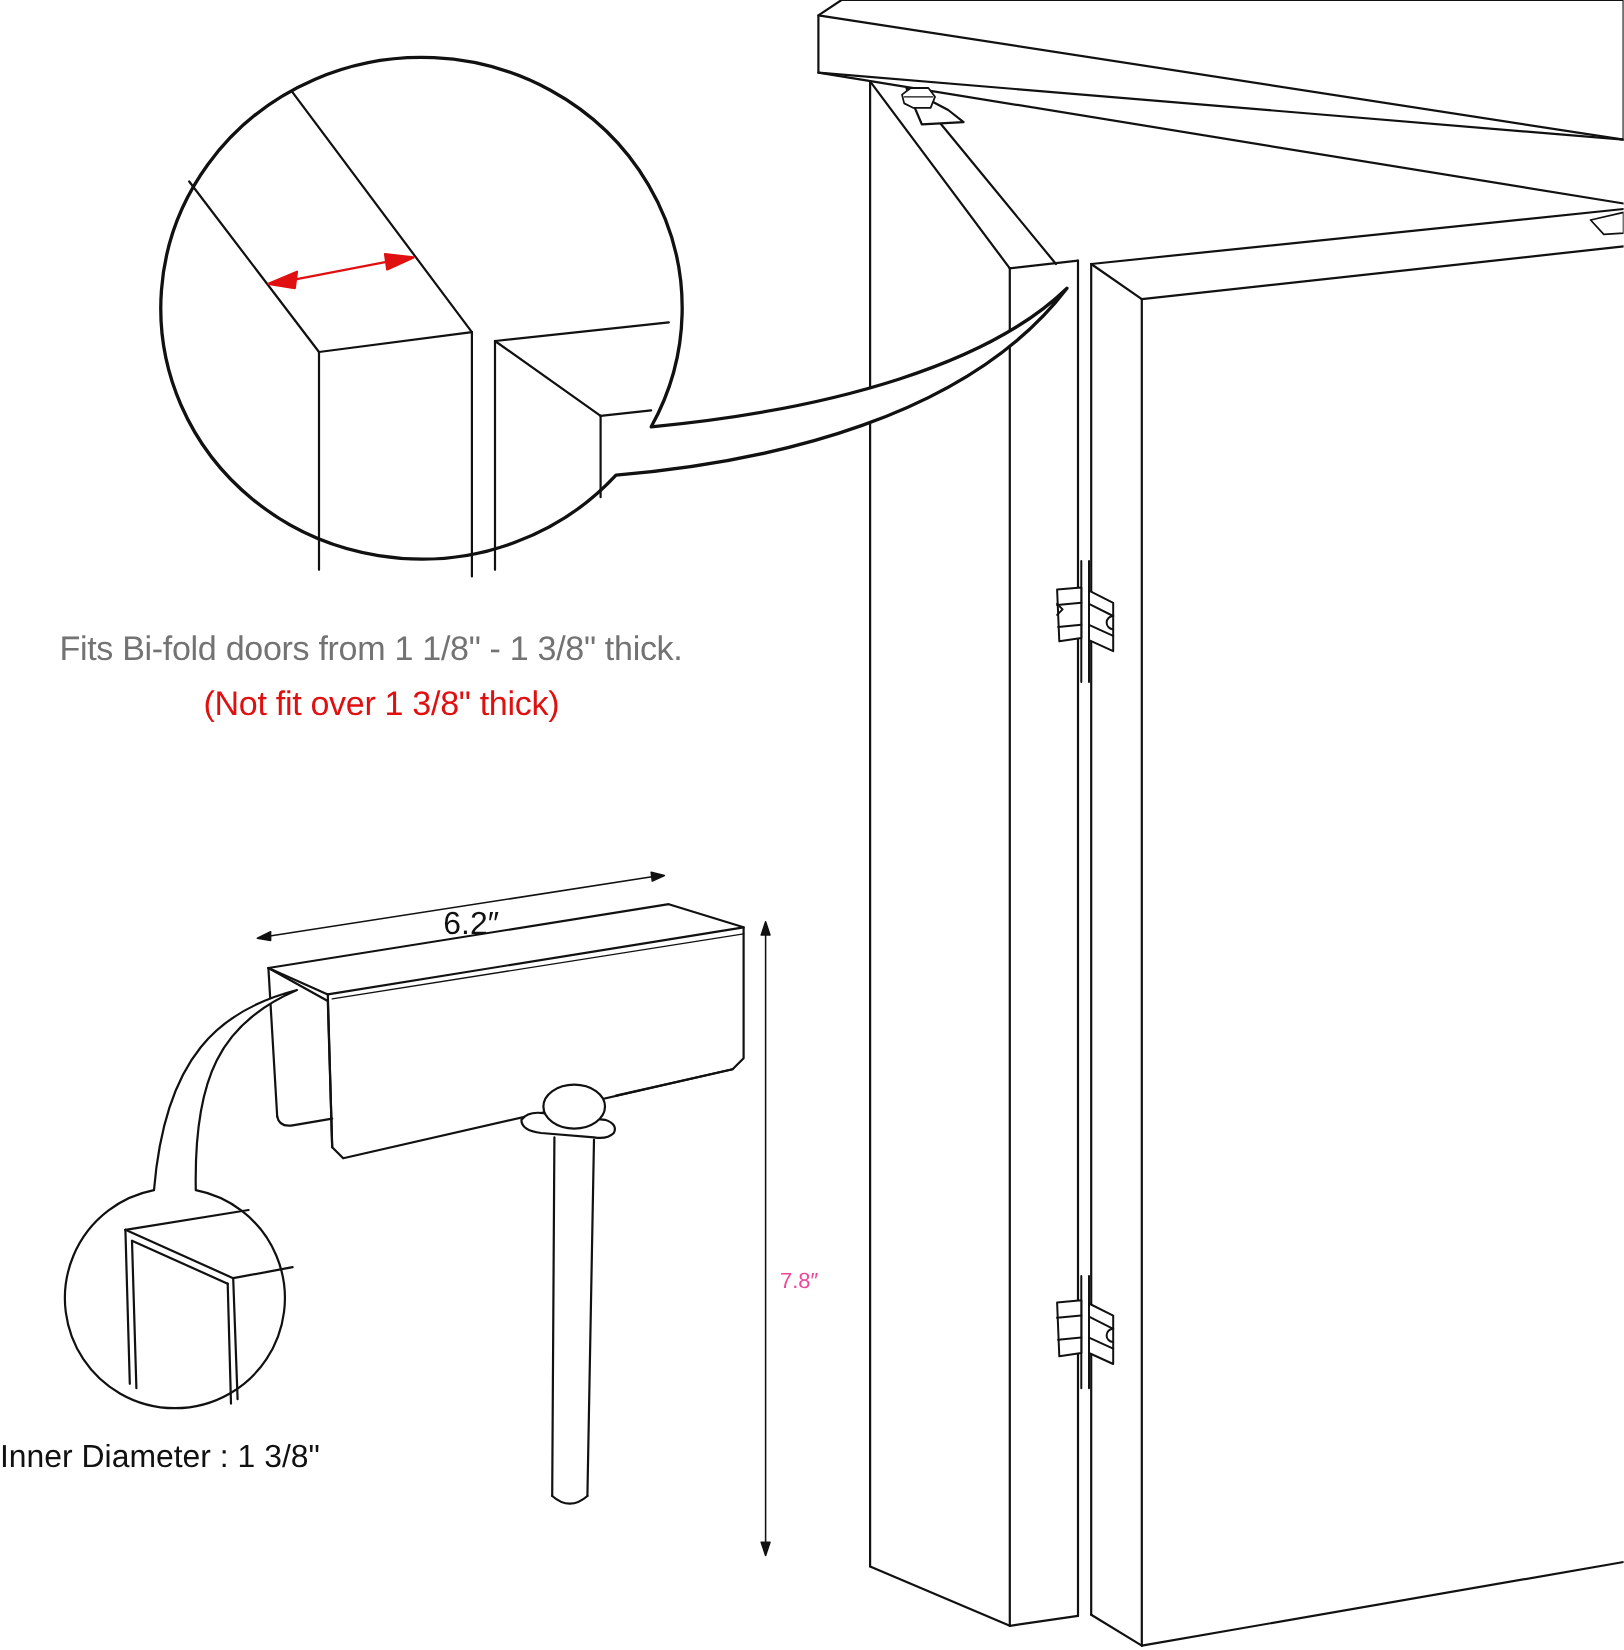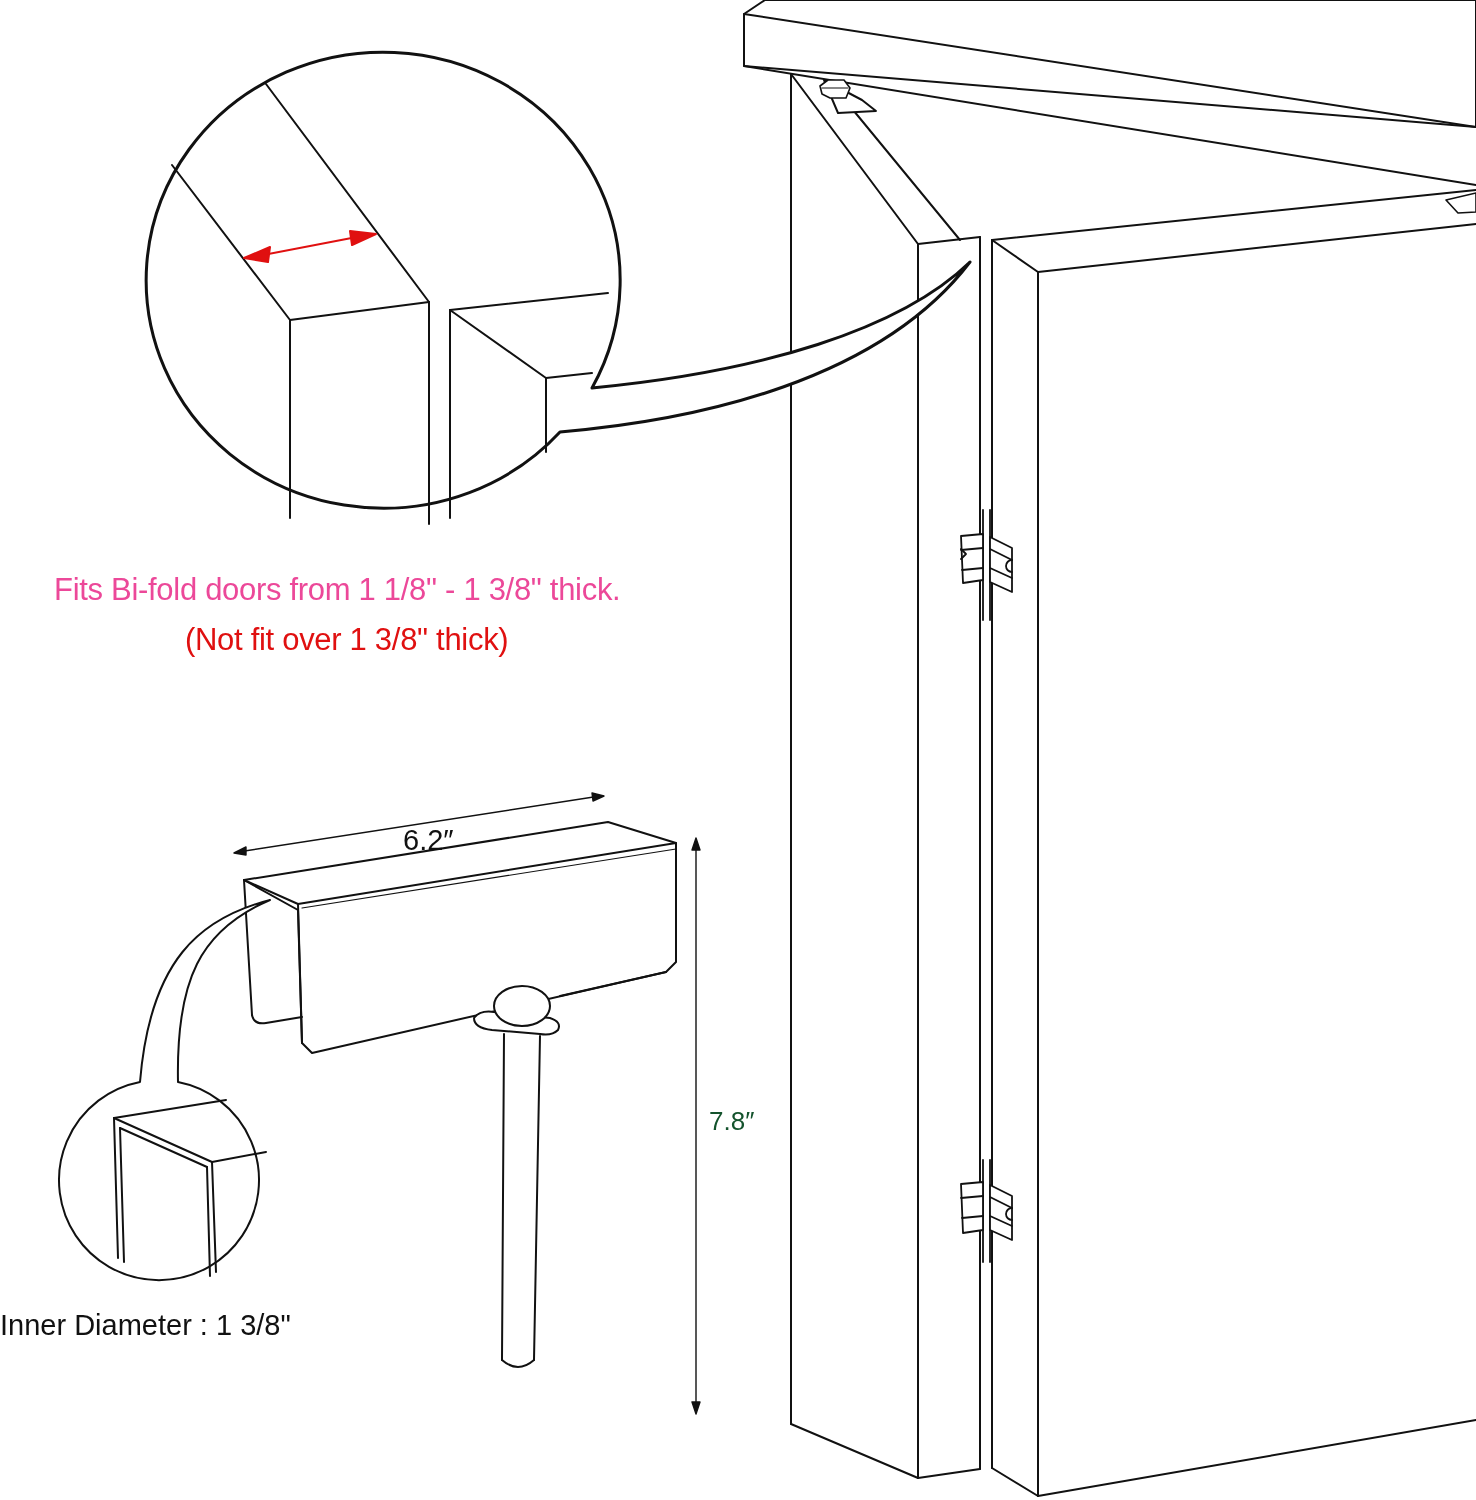--- a/index.html
+++ b/index.html
@@ -1,23 +1,23 @@
 <!DOCTYPE html>
 <html><head>
 <meta charset="utf-8">
 <style>
   html, body { margin: 0; padding: 0; background: #ffffff; }
   body { width: 1476px; height: 1500px; position: relative; overflow: hidden;
          font-family: "Liberation Sans", "DejaVu Sans", sans-serif; }
   svg.art { position: absolute; left: 0; top: 0; }
   .lbl { position: absolute; white-space: nowrap; line-height: 1; }
-  .caption-main { left: 54px; top: 574px; font-size: 31px; color: #ec4899; letter-spacing: -0.3px; }
+  .caption-main { left: 54px; top: 574px; font-size: 31px; color: #737373; letter-spacing: -0.3px; }
   .caption-warn { left: 185px; top: 624px; font-size: 31px; letter-spacing: -0.3px; }
   .dim-width { left: 403px; top: 826px; font-size: 29px; color: #111111; }
-  .dim-height { left: 709px; top: 1108px; font-size: 26px; color: #14532d; }
+  .dim-height { left: 709px; top: 1155px; font-size: 20px; color: #ec4899; }
   .inner-dia { left: 0px; top: 1311px; font-size: 29px; color: #111111; }
 </style>
 </head>
 <body>
 
 <svg class="art" width="1476" height="1500" viewBox="0 0 1476 1500" xmlns="http://www.w3.org/2000/svg" fill="none" stroke="#111" stroke-width="2" stroke-linejoin="round" stroke-linecap="round">
 
   <g>
     <polygon points="744,14 765,0 1476,0 1476,127 744,66" fill="#fff"></polygon>
     <line x1="744" y1="14" x2="1476" y2="127"></line>

